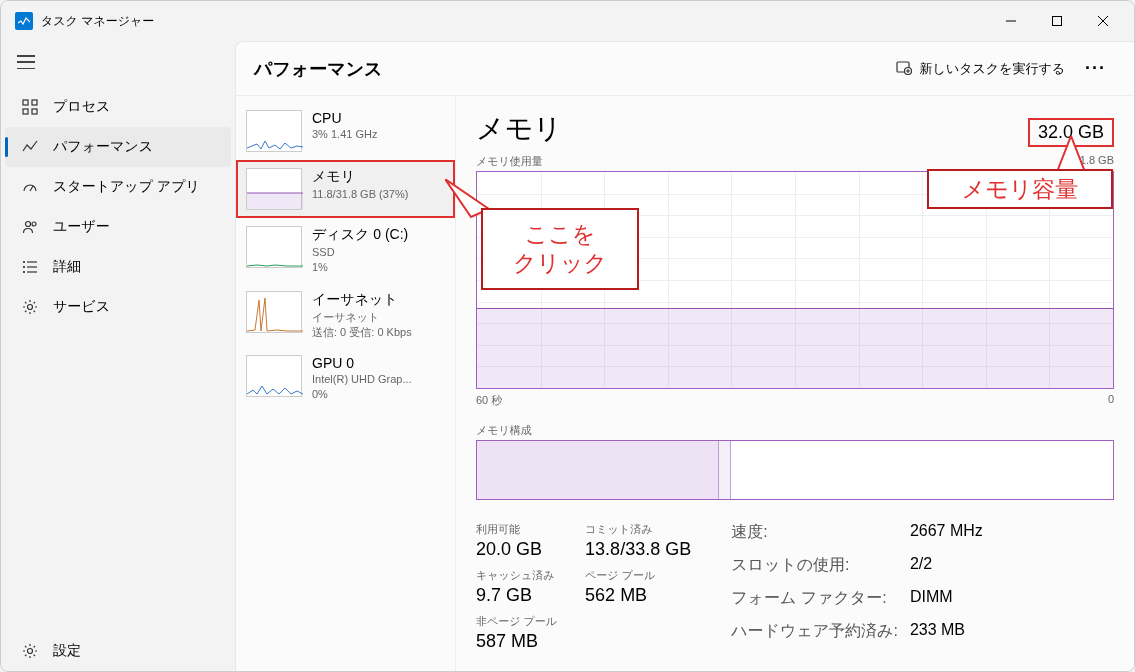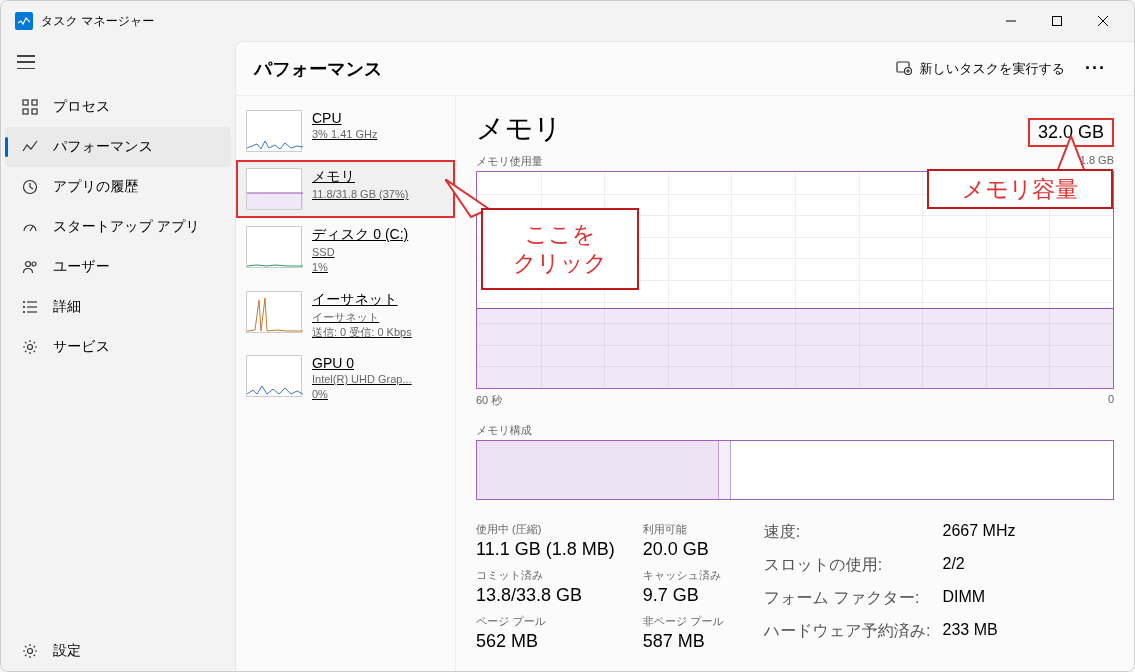--- a/index.html
+++ b/index.html
@@ -155,21 +155,20 @@
   border-right: 1px solid #eee;
   overflow-y: auto;
   padding: 6px 0;
 }
 .perf-item {
   display: flex;
   gap: 10px;
   padding: 8px 10px;
   cursor: pointer;
   align-items: flex-start;
-  text-decoration: underline;
 }
 .perf-item.selected { background: #f0f0f0; }
 .perf-thumb {
   width: 56px; height: 42px;
   border: 1px solid #ccc;
   background: white;
   position: relative;
   flex-shrink: 0;
 }
 .perf-thumb svg { position: absolute; bottom: 0; left: 0; }
@@ -344,29 +343,20 @@
 
     <div class="nav-item active">
       <span class="nav-icon">
         <svg width="16" height="16" viewBox="0 0 16 16" fill="none" stroke="#333" stroke-width="1.2">
             <polyline points="1,12 5,6 9,10 15,2"></polyline>
           </svg>
       </span>
       <span>パフォーマンス</span>
     </div>
 
-    <div class="nav-item">
-      <span class="nav-icon">
-        <svg width="16" height="16" viewBox="0 0 16 16" fill="none" stroke="#333" stroke-width="1.2">
-            <circle cx="8" cy="8" r="6.5"></circle>
-            <polyline points="8,4 8,8 11,10"></polyline>
-          </svg>
-      </span>
-      <span>アプリの履歴</span>
-    </div>
 
     <div class="nav-item">
       <span class="nav-icon">
         <svg width="16" height="16" viewBox="0 0 16 16" fill="none" stroke="#333" stroke-width="1.2">
             <path d="M2 12a6 6 0 0 1 12 0"></path>
             <line x1="8" y1="12" x2="11" y2="7"></line>
           </svg>
       </span>
       <span>スタートアップ アプリ</span>
     </div>
@@ -547,24 +537,20 @@
 
         <div class="comp-label">メモリ構成</div>
         <div class="comp-chart">
           <div class="comp-seg1"></div>
           <div class="comp-seg2"></div>
         </div>
 
         <div class="stats">
           <div class="stats-left">
             <div class="stat-cell">
-              <div class="stat-label">使用中 (圧縮)</div>
-              <div class="stat-value">11.1 GB (1.8 MB)</div>
-            </div>
-            <div class="stat-cell">
               <div class="stat-label">利用可能</div>
               <div class="stat-value">20.0 GB</div>
             </div>
             <div class="stat-cell">
               <div class="stat-label">コミット済み</div>
               <div class="stat-value">13.8/33.8 GB</div>
             </div>
             <div class="stat-cell">
               <div class="stat-label">キャッシュ済み</div>
               <div class="stat-value">9.7 GB</div>

